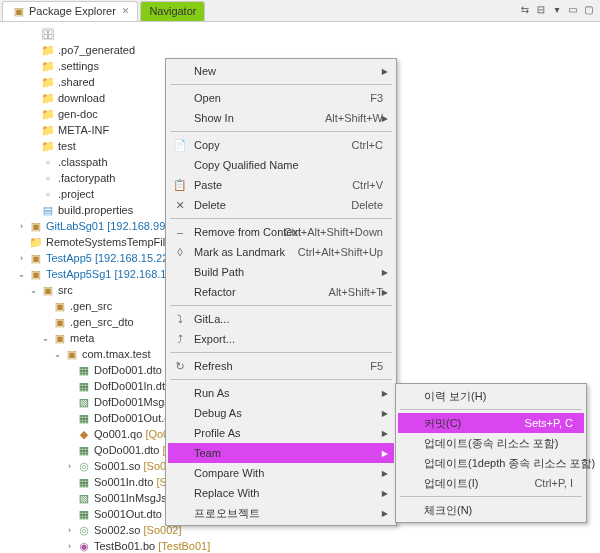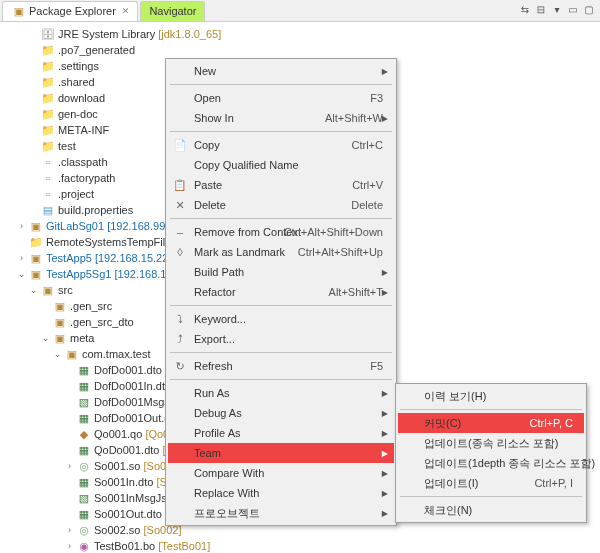--- a/index.html
+++ b/index.html
@@ -1,19 +1,19 @@
 <!DOCTYPE html>
 <html><head>
 <meta charset="utf-8">
 <style>
 * { margin:0; padding:0; box-sizing:border-box; font-family:"Tahoma","Malgun Gothic",sans-serif; font-size:11px; color:#333; }
 body { background:#fff; width:600px; height:553px; overflow:hidden; position:relative; }
 .tabbar { display:flex; align-items:center; height:22px; border-bottom:1px solid #ccc; background:#f0f0f0; padding-left:2px; position:relative;}
 .tab { display:flex; align-items:center; padding:2px 8px; border:1px solid #ccc; border-bottom:none; background:#fff; margin-right:2px; height:20px; border-radius:3px 3px 0 0; cursor:pointer;}
-.tab.inactive { background:#bef264; color:#666;}
+.tab.inactive { background:#84cc16; color:#666;}
 .tab .x { margin-left:6px; color:#888; font-size:9px;}
 .tabicons { position:absolute; right:4px; top:2px; display:flex; gap:2px;}
 .tabicons span { width:14px; height:14px; display:inline-flex; align-items:center; justify-content:center; font-size:10px; color:#555; border:1px solid transparent; cursor:pointer;}
 .tree { padding:4px 0 4px 4px; overflow:hidden; height:530px; }
 .row { display:flex; align-items:center; height:16px; white-space:nowrap; cursor:pointer;}
 .row .ind { display:inline-block; flex-shrink:0;}
 .tw { width:11px; height:11px; display:inline-flex; align-items:center; justify-content:center; color:#666; font-size:9px; margin-right:1px; cursor:pointer; flex-shrink:0;}
 .ic { width:16px; height:14px; display:inline-flex; align-items:center; justify-content:center; margin-right:2px; font-size:11px; flex-shrink:0;}
 .lbl { white-space:nowrap; }
 .lbl .dec { color:#b58a2e; }
@@ -34,21 +34,21 @@
 .prop .lblrow { display:flex; align-items:center; margin-bottom:6px; gap:4px;}
 .prop input { border:1px solid #ccc; height:18px; width:90px; padding:0 2px; background:#fff;}
 .prop button { border:1px solid #adadad; background:#e1e1e1; height:20px; padding:0 8px; cursor:pointer;}
 
 
 .menu { position:absolute; background:#f0f0f0; border:1px solid #a0a0a0; box-shadow:2px 2px 4px rgba(0,0,0,.25); padding:2px; }
 .menu .mrow { display:flex; align-items:center; height:20px; padding:0 22px 0 26px; position:relative; cursor:pointer; white-space:nowrap;}
 .menu .mrow.disabled { color:#9a9a9a; cursor:default;}
 .menu .mrow .sc { position:absolute; right:11px; color:#555; }
 .menu .mrow .arr { position:absolute; right:6px; color:#555; font-size:8px;}
-.menu .mrow.hi { background:#ef4444; color:#fff; }
+.menu .mrow.hi { background:#d946ef; color:#fff; }
 .menu .mrow.hi .sc, .menu .mrow.hi .arr { color:#fff; }
 .menu .sep { height:1px; background:#c0c0c0; margin:3px 2px; }
 .menu .mic { position:absolute; left:4px; width:16px; text-align:center; font-size:11px; color:#666;}
 .menu1 { left:165px; top:58px; width:232px; }
 .menu2 { left:395px; top:383px; width:192px; }
 </style>
 </head>
 <body>
 
 <div class="tabbar">
@@ -67,21 +67,20 @@
     <span>▭</span>
     <span>▢</span>
   </div>
 </div>
 
 <div class="tree" id="tree">
     <div class="row">
       <span class="ind" style="width: 24px;"></span>
       <span class="tw"></span>
       <span class="ic jar">🗄</span>
-      <span class="lbl">JRE System Library <span class="dec">[jdk1.8.0_65]</span></span>
     </div>
     <div class="row">
       <span class="ind" style="width: 24px;"></span>
       <span class="tw"></span>
       <span class="ic folder">📁</span>
       <span class="lbl">.po7_generated</span>
     </div>
     <div class="row">
       <span class="ind" style="width: 24px;"></span>
       <span class="tw"></span>
@@ -335,21 +334,21 @@
       <span class="arr">▶</span>
     </div>
     <div class="mrow">
       <span>Refactor</span>
       <span class="sc">Alt+Shift+T </span>
       <span class="arr">▶</span>
     </div>
     <div class="sep"></div>
     <div class="mrow">
       <span class="mic">⤵</span>
-      <span>Keyword...</span>
+      <span>GitLa...</span>
     </div>
     <div class="mrow">
       <span class="mic">⤴</span>
       <span>Export...</span>
     </div>
     <div class="sep"></div>
     <div class="mrow">
       <span class="mic">↻</span>
       <span>Refresh</span>
       <span class="sc">F5</span>
@@ -385,21 +384,21 @@
     </div>
   </div>
 
 <div class="menu menu2" id="menu2">
     <div class="mrow disabled">
       <span>이력 보기(H)</span>
     </div>
     <div class="sep"></div>
     <div class="mrow hi">
       <span>커밋(C)</span>
-      <span class="sc">Ctrl+P, C</span>
+      <span class="sc">Sets+P, C</span>
     </div>
     <div class="mrow">
       <span>업데이트(종속 리소스 포함)</span>
     </div>
     <div class="mrow">
       <span>업데이트(1depth 종속 리소스 포함)</span>
     </div>
     <div class="mrow">
       <span>업데이트(I)</span>
       <span class="sc">Ctrl+P, I</span>

